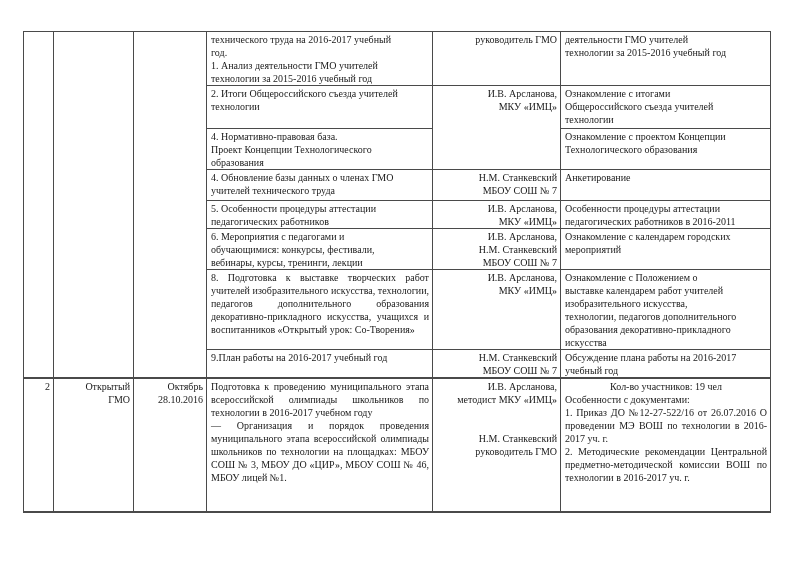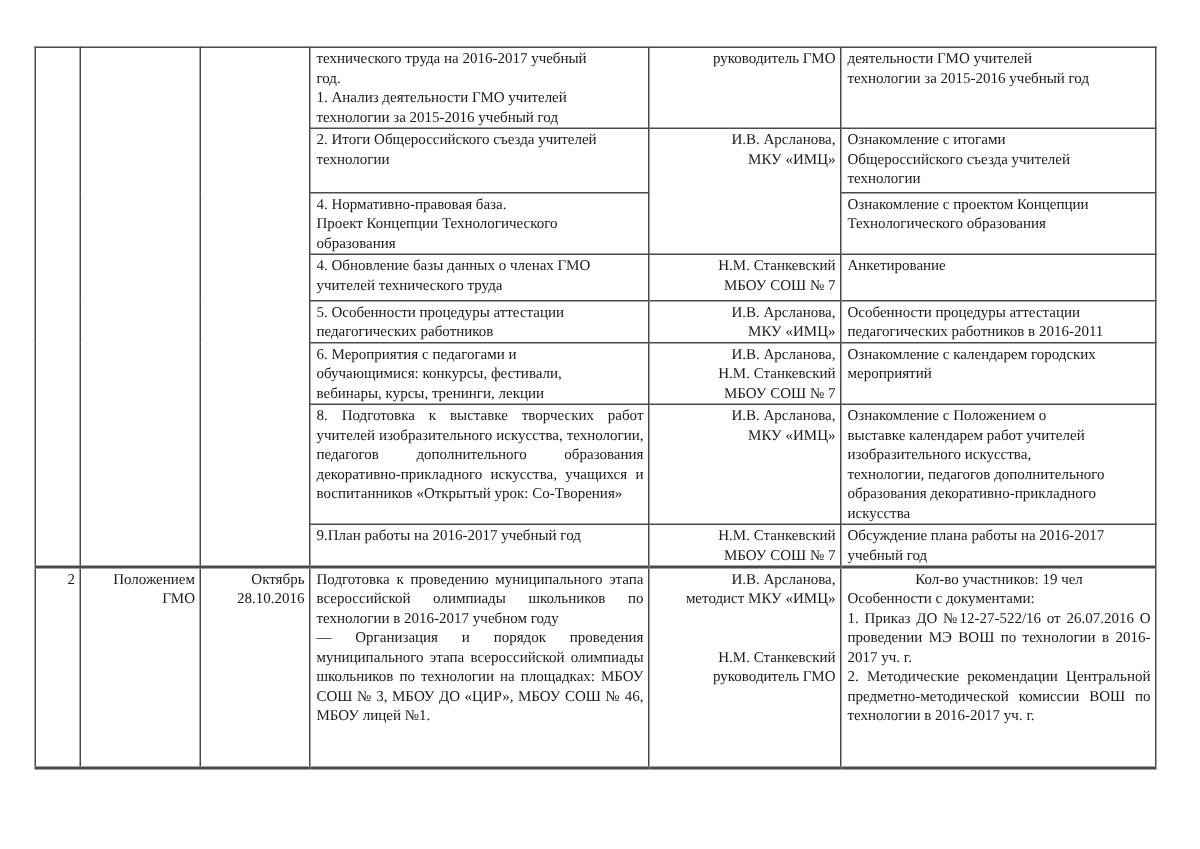--- a/index.html
+++ b/index.html
@@ -120,21 +120,21 @@
       </tr>
       <tr class="rH">
         <td class="pre">9.План работы на 2016-2017 учебный год</td>
         <td class="pre center">Н.М. Станкевский
 МБОУ СОШ № 7</td>
         <td class="pre">Обсуждение плана работы на 2016-2017
 учебный год</td>
       </tr>
       <tr class="r2">
         <td class="center">2</td>
-        <td class="pre center">Положением
+        <td class="pre center">Открытый
 ГМО</td>
         <td class="pre center">Октябрь
 28.10.2016</td>
         <td class="pre just">Подготовка к проведению муниципального этапа всероссийской олимпиады школьников по технологии в 2016-2017 учебном году
 — Организация и порядок проведения муниципального этапа всероссийской олимпиады школьников по технологии на площадках: МБОУ СОШ № 3, МБОУ ДО «ЦИР», МБОУ СОШ № 46, МБОУ лицей №1.</td>
         <td class="pre center">И.В. Арсланова,
 методист МКУ «ИМЦ»
 
 
 Н.М. Станкевский

